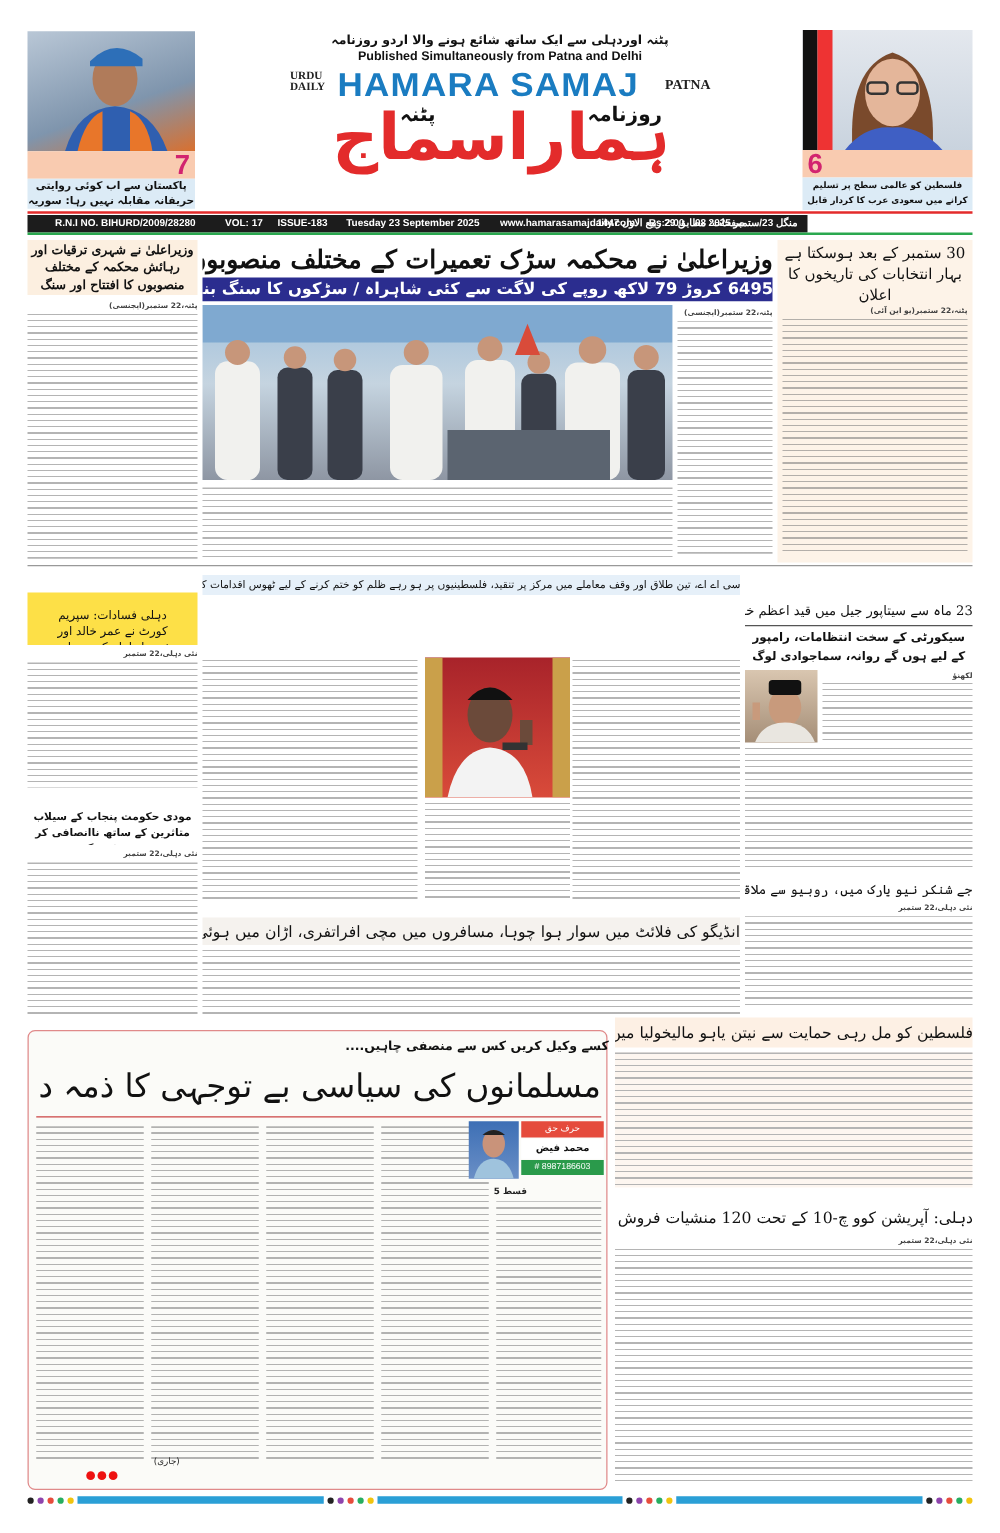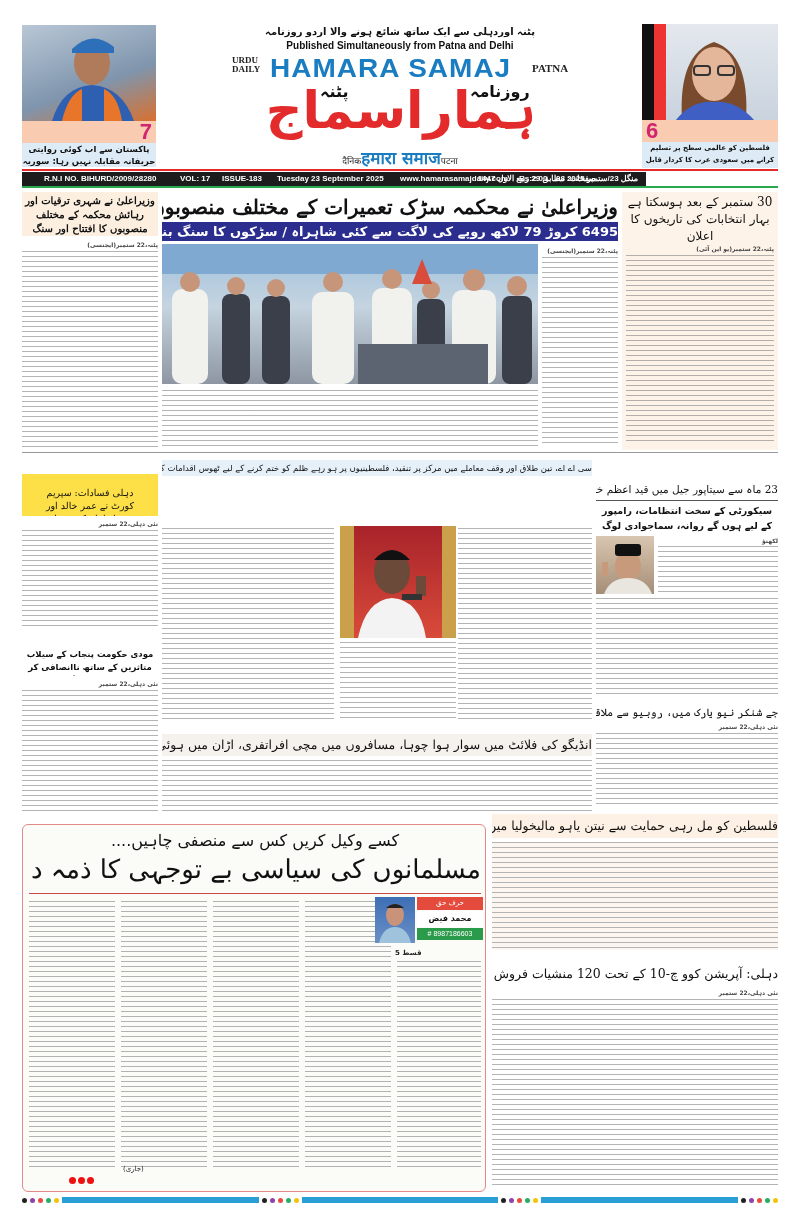--- a/index.html
+++ b/index.html
@@ -18,23 +18,20 @@
 
 <div class="abs" style="left:160px;top:0;width:480px;height:168px;">
   <div class="abs" style="left:0;width:480px;top:40px;text-align:center;font-size:10px;font-weight:bold;font-family:'Liberation Sans',sans-serif;color:#111;">Published Simultaneously from Patna and Delhi</div>
   <div class="abs rtl" style="left:0;width:480px;top:26px;text-align:center;font-size:10px;font-weight:bold;color:#111;">پٹنہ اوردہلی سے ایک ساتھ شائع ہونے والا اردو روزنامہ</div>
   <div class="abs" style="left:72px;top:56px;width:36px;font-family:'Liberation Serif',serif;font-weight:bold;font-size:9px;line-height:9px;color:#222;">URDU DAILY</div>
   <div class="abs" style="left:110px;top:52px;font-family:'Liberation Sans',sans-serif;font-weight:900;font-size:28px;letter-spacing:1px;color:#1a7cc1;transform:scaleY(0.95);">HAMARA SAMAJ</div>
   <div class="abs" style="left:372px;top:62px;font-family:'Liberation Serif',serif;font-weight:bold;font-size:11px;color:#222;">PATNA</div>
   <div class="abs" style="left:66px;top:74px;width:350px;text-align:center;direction:rtl;font-family:'DejaVu Sans',sans-serif;font-weight:900;font-size:51px;line-height:74px;color:#e32b2b;letter-spacing:-2px;">ہماراسماج</div>
   <div class="abs" style="left:310px;top:82px;font-size:16px;font-weight:bold;color:#111;direction:rtl;">روزنامہ</div>
   <div class="abs" style="left:160px;top:82px;font-size:16px;font-weight:bold;color:#111;direction:rtl;">پٹنہ</div>
-  <div class="abs" style="left:0;width:480px;top:146px;text-align:center;">
-    <span style="font-size:9px;color:#222;">दैनिक</span><span style="font-size:17px;font-weight:bold;color:#1a7cc1;">हमारा समाज</span><span style="font-size:9px;color:#222;">पटना</span>
-  </div>
 </div>
 
 <div class="abs" style="left:22px;top:25px;width:134px;height:142px;">
   <div class="abs photo" style="left:0;top:0;width:134px;height:96px;background:linear-gradient(160deg,#b9c7d6 0%,#7f95ad 60%,#d9702f 100%);">
     <svg class="ph" viewBox="0 0 134 96" width="134" height="96">
       <ellipse cx="70" cy="38" rx="18" ry="22" fill="#b07b5a"></ellipse>
       <path d="M50 24 Q70 4 92 22 L92 28 L50 28Z" fill="#2d6fb8"></path>
       <path d="M30 96 Q40 62 70 60 Q100 62 112 96Z" fill="#2f5fb0"></path>
       <path d="M40 96 Q46 70 60 64 L60 96Z" fill="#e8762a"></path>
       <path d="M100 96 Q96 70 82 64 L82 96Z" fill="#e8762a"></path>
@@ -179,21 +176,21 @@
   <div class="abs lines" style="left:0;top:120px;width:182px;height:96px;"></div>
 </div>
 
 <div class="abs" style="left:596px;top:702px;width:182px;height:110px;">
   <div class="headline" style="font-size:10.5px;line-height:20px;white-space:nowrap;overflow:hidden;font-weight:normal;">جے شنکر نیو یارک میں، روبیو سے ملاقات ہوگی</div>
   <div class="body-text" style="font-weight:bold;">نئی دہلی،22 ستمبر</div>
   <div class="lines" style="height:72px;margin-top:2px;"></div>
 </div>
 
 <div class="abs" style="left:22px;top:824px;width:464px;height:368px;border:1.5px solid #e08a8a;border-radius:6px;background:#fbfbf8;">
-  <div class="rtl" style="position:absolute;left:0;top:6px;width:464px;text-align:center;font-size:16px;font-weight:normal;color:#111;">کسے وکیل کریں کس سے منصفی چاہیں....</div>
+  <div class="rtl" style="position:absolute;left:0;top:6px;width:464px;text-align:right;font-size:10px;font-weight:bold;color:#111;">کسے وکیل کریں کس سے منصفی چاہیں....</div>
   <div class="headline" style="position:absolute;left:6px;top:22px;width:452px;font-size:26px;line-height:44px;white-space:nowrap;overflow:hidden;font-weight:normal;">مسلمانوں کی سیاسی بے توجہی کا ذمہ دار کون؟</div>
   <div class="abs hr" style="left:6px;top:68px;width:452px;background:#c44;"></div>
   <div class="abs lines" style="left:6px;top:76px;width:86px;height:270px;"></div>
   <div class="abs lines" style="left:98px;top:76px;width:86px;height:270px;"></div>
   <div class="abs lines" style="left:190px;top:76px;width:86px;height:270px;"></div>
   <div class="abs lines" style="left:282px;top:76px;width:86px;height:270px;"></div>
 
   <div class="abs" style="left:352px;top:72px;width:108px;height:52px;">
     <div class="abs photo" style="left:0;top:0;width:40px;height:46px;background:linear-gradient(180deg,#3d6fb5,#6a8fc6);">
       <svg viewBox="0 0 40 46" width="40" height="46">

